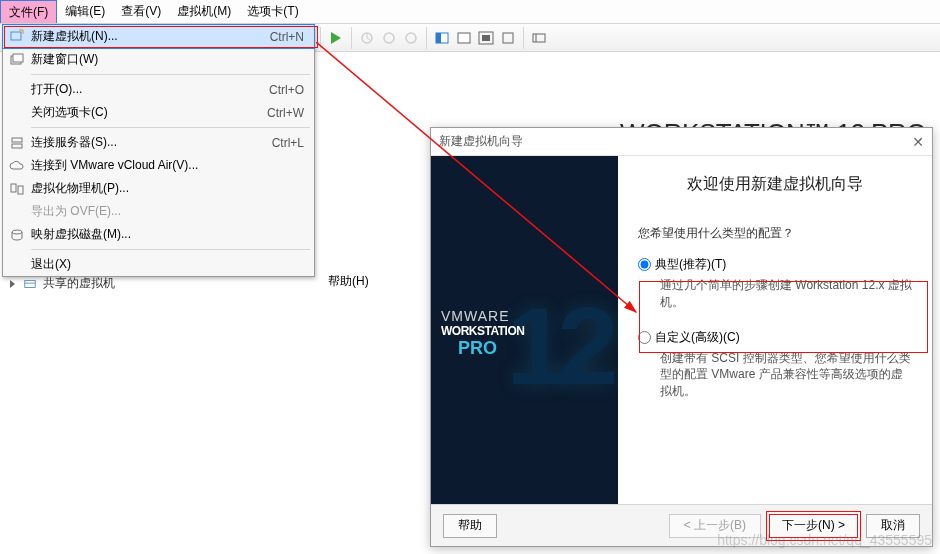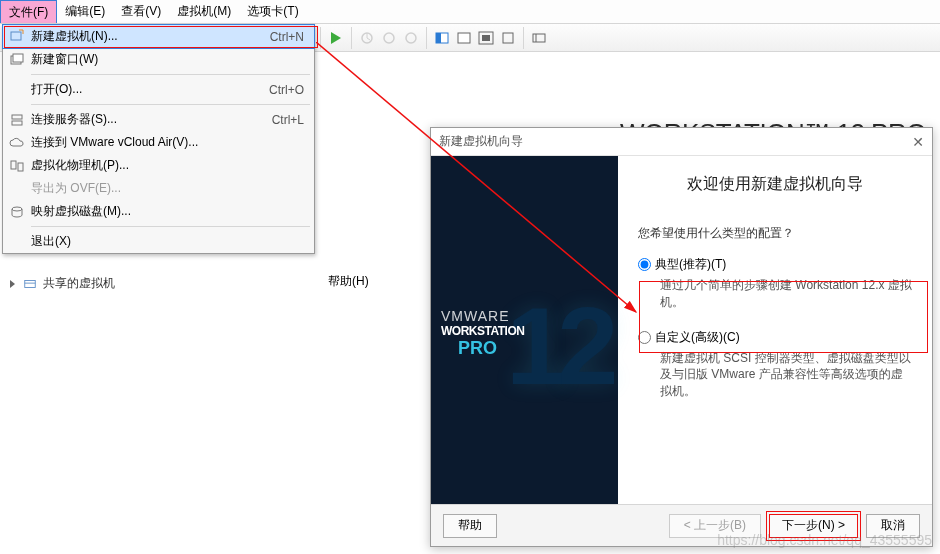--- a/index.html
+++ b/index.html
@@ -256,20 +256,25 @@
         </svg>
       </div>
     <div class="dd-label">新建窗口(W)</div>
   </div>
   <div class="dd-sep"></div>
   <div class="dd-row">
     <div class="dd-icon"></div>
     <div class="dd-label">打开(O)...</div>
     <div class="dd-shortcut">Ctrl+O</div>
   </div>
+  <div class="dd-row">
+    <div class="dd-icon"></div>
+    <div class="dd-label">关闭选项卡(C)</div>
+    <div class="dd-shortcut">Ctrl+W</div>
+  </div>
   <div class="dd-sep"></div>
   <div class="dd-row">
     <div class="dd-icon">
         <svg viewBox="0 0 16 16">
           <rect x="3" y="3" width="10" height="4" fill="none" stroke="#777"></rect>
           <rect x="3" y="9" width="10" height="4" fill="none" stroke="#777"></rect>
         </svg>
       </div>
     <div class="dd-label">连接服务器(S)...</div>
     <div class="dd-shortcut">Ctrl+L</div>
@@ -343,21 +348,21 @@
           <input type="radio" name="cfg" checked="" style="">
           <span>典型(推荐)(T)</span>
         </label>
         <div class="opt-desc">通过几个简单的步骤创建 Workstation 12.x 虚拟机。</div>
       </div>
       <div class="opt">
         <label class="opt-head">
           <input type="radio" name="cfg" style="">
           <span>自定义(高级)(C)</span>
         </label>
-        <div class="opt-desc">新建虚拟机 SCSI 控制器类型、虚拟磁盘类型以及与旧版 VMware 产品兼容性等高级选项的虚拟机。</div>
+        <div class="opt-desc">创建带有 SCSI 控制器类型、您希望使用什么类型的配置 VMware 产品兼容性等高级选项的虚拟机。</div>
       </div>
     </div>
   </div>
   <div class="wiz-foot">
     <div class="btn">帮助</div>
     <div class="spacer"></div>
     <div class="btn disabled">&lt; 上一步(B)</div>
     <div class="btn red-box-next">下一步(N) &gt;</div>
     <div class="btn">取消</div>
   </div>

